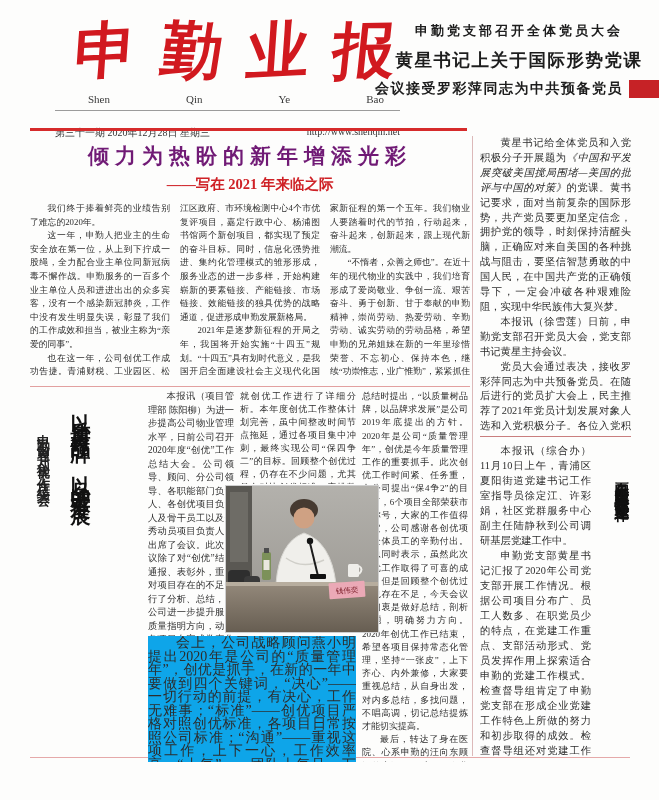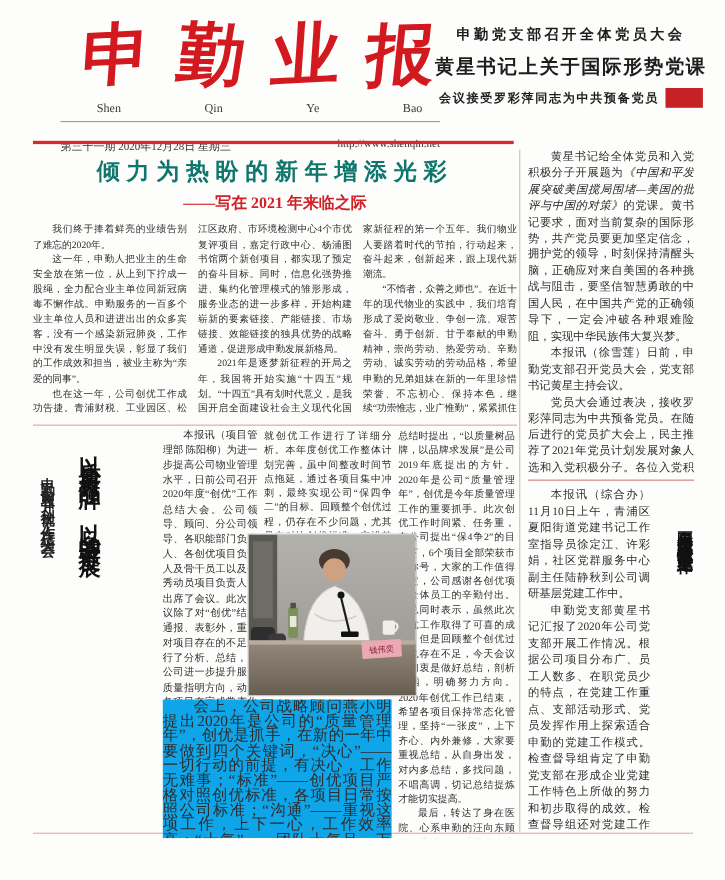--- a/index.html
+++ b/index.html
@@ -14,26 +14,26 @@
   .callig span:nth-child(4){transform:skewX(-7deg) rotate(-1deg);}
   .pinyin{position:absolute;left:58px;top:93px;width:296px;display:flex;justify-content:space-between;
           font-size:11px;color:#3a3a3a;}
   .dateline{position:absolute;left:25px;top:110px;width:345px;border-top:1px solid #9b9b9b;
             padding-top:15px;display:flex;justify-content:space-between;font-size:10px;color:#333;}
   .mh-right{position:absolute;left:345px;top:22px;width:288px;text-align:center;
             font-family:"Liberation Sans",sans-serif;color:#1d1d1d;}
   .mh-line1{font-size:13px;font-weight:bold;letter-spacing:3px;}
   .mh-line2{font-size:17.5px;font-weight:bold;letter-spacing:1.5px;margin-top:8px;white-space:nowrap;}
   .mh-line3row{margin-top:8px;display:flex;align-items:center;justify-content:center;gap:6px;}
-  .mh-line3{font-size:11px;font-weight:bold;letter-spacing:1.5px;}
+  .mh-line3{font-size:14px;font-weight:bold;letter-spacing:1.5px;}
   .red-seal{width:34px;height:18px;background:#c62226;flex:0 0 auto;}
   .rule-red{position:absolute;left:30px;top:128px;width:437px;height:3px;background:#d62b2b;}
   
   .main-col{position:absolute;left:30px;top:136px;width:440px;}
-  .lead-title{margin-top:6px;text-align:center;color:#0f766e;font-weight:bold;
+  .lead-title{margin-top:6px;text-align:center;color:#701a75;font-weight:bold;
               font-size:21px;letter-spacing:6px;white-space:nowrap;}
   .lead-sub{margin-top:5px;text-align:center;color:#cf2126;font-weight:bold;font-size:14.5px;font-family:Liberation Serif, serif;}
   .lead-body{margin-top:8px;height:178px;overflow:hidden;column-count:3;column-gap:10px;
              font-size:8.8px;line-height:13.6px;}
   .p{margin:0;text-indent:2em;text-align:justify;}
   .rule-pink{margin-top:6px;border-top:1px solid #e2a0a0;}
   
   .bottom{position:relative;margin-top:3px;height:372px;overflow:hidden;}
   .verticals{position:absolute;left:4px;top:8px;height:336px;display:flex;}
   .vt-sub{writing-mode:vertical-rl;font-size:13px;font-weight:600;letter-spacing:4px;

